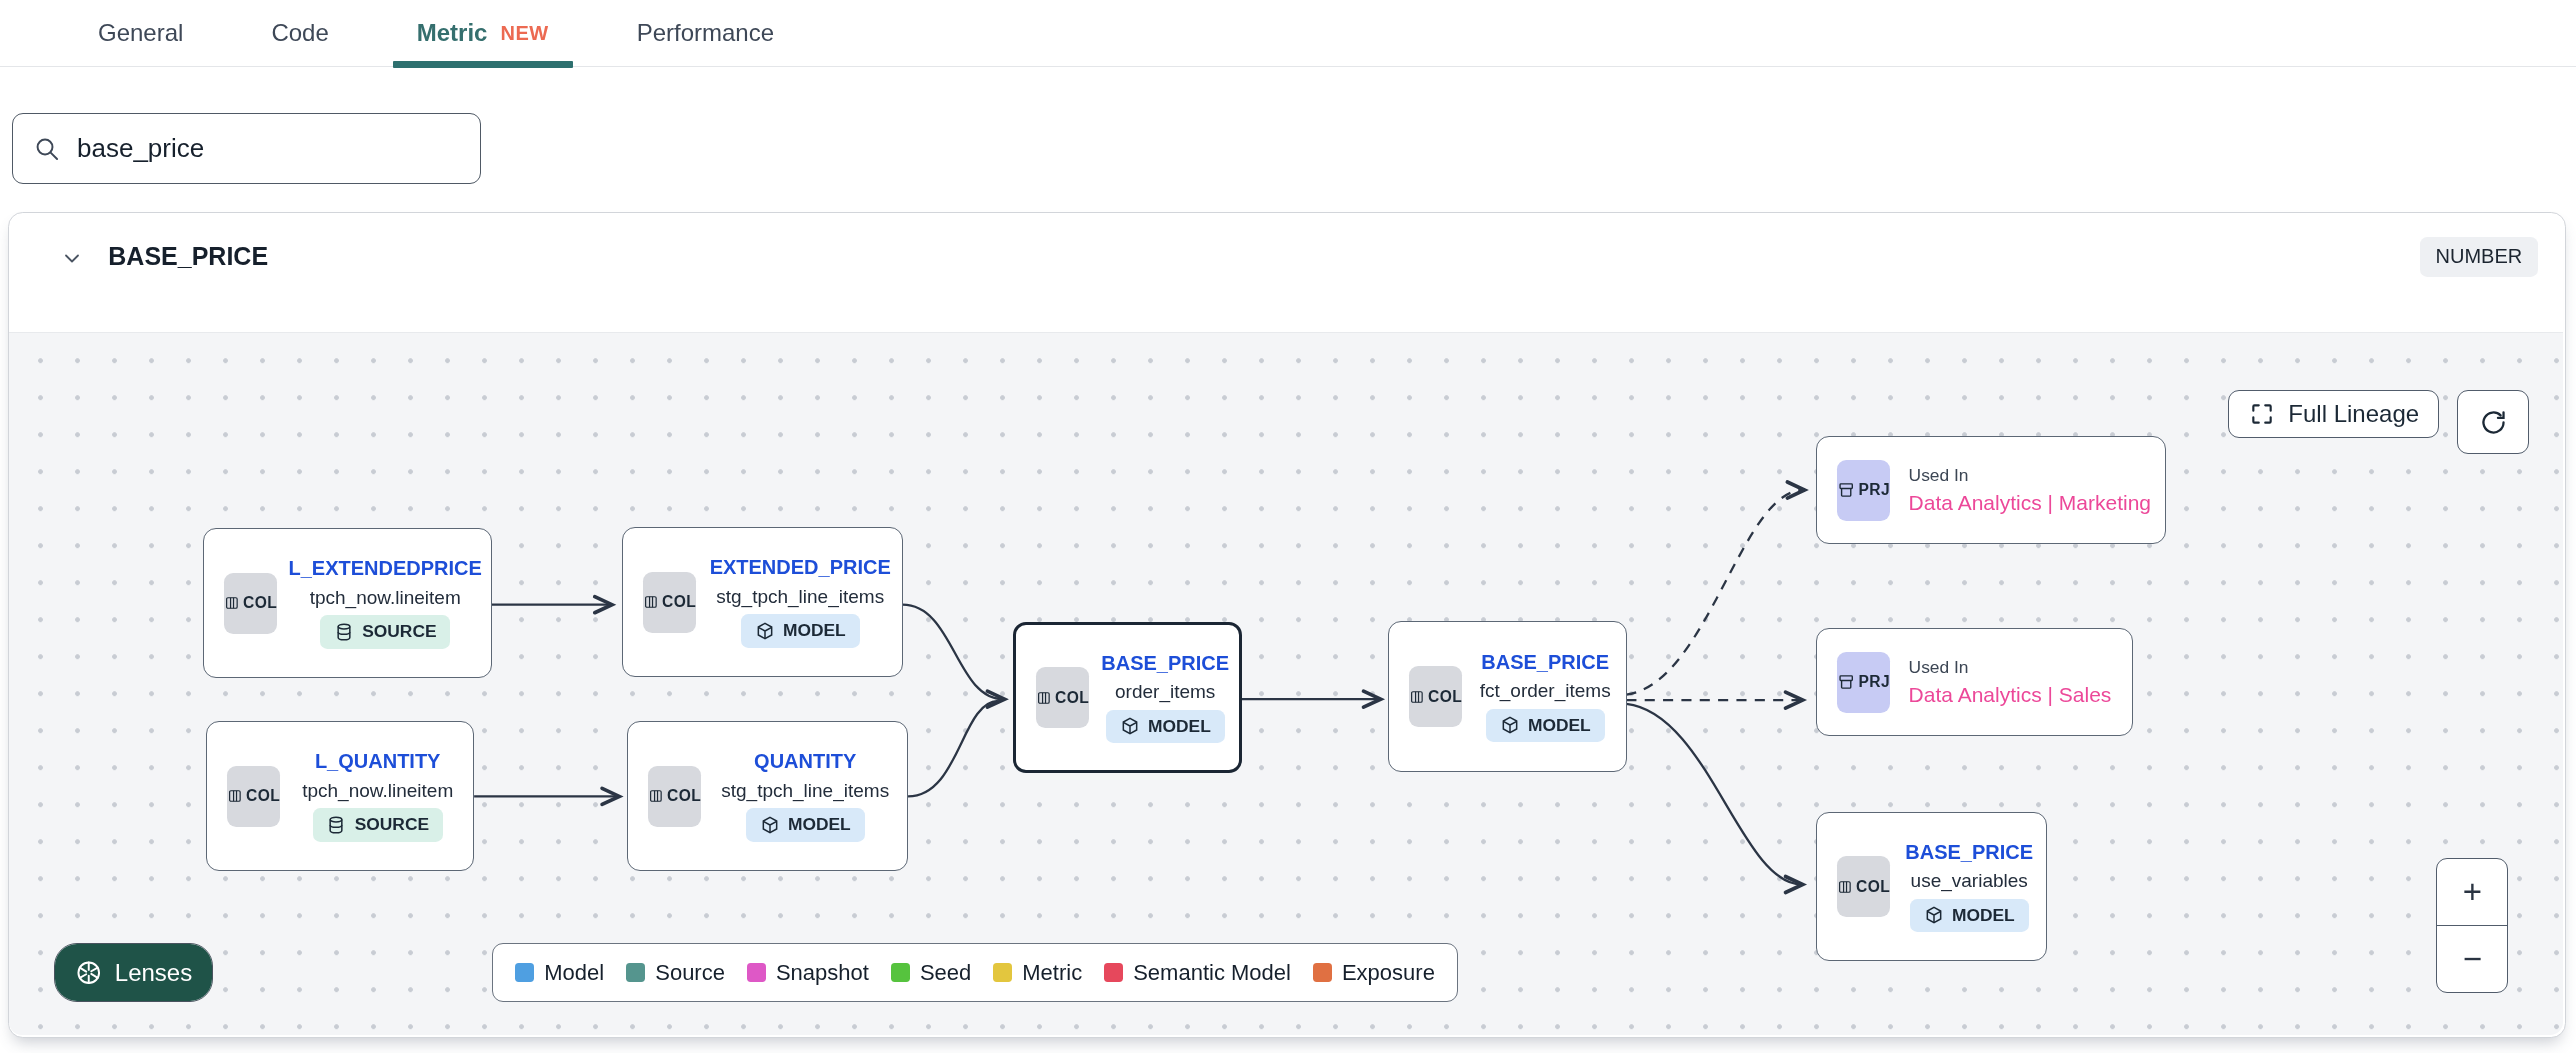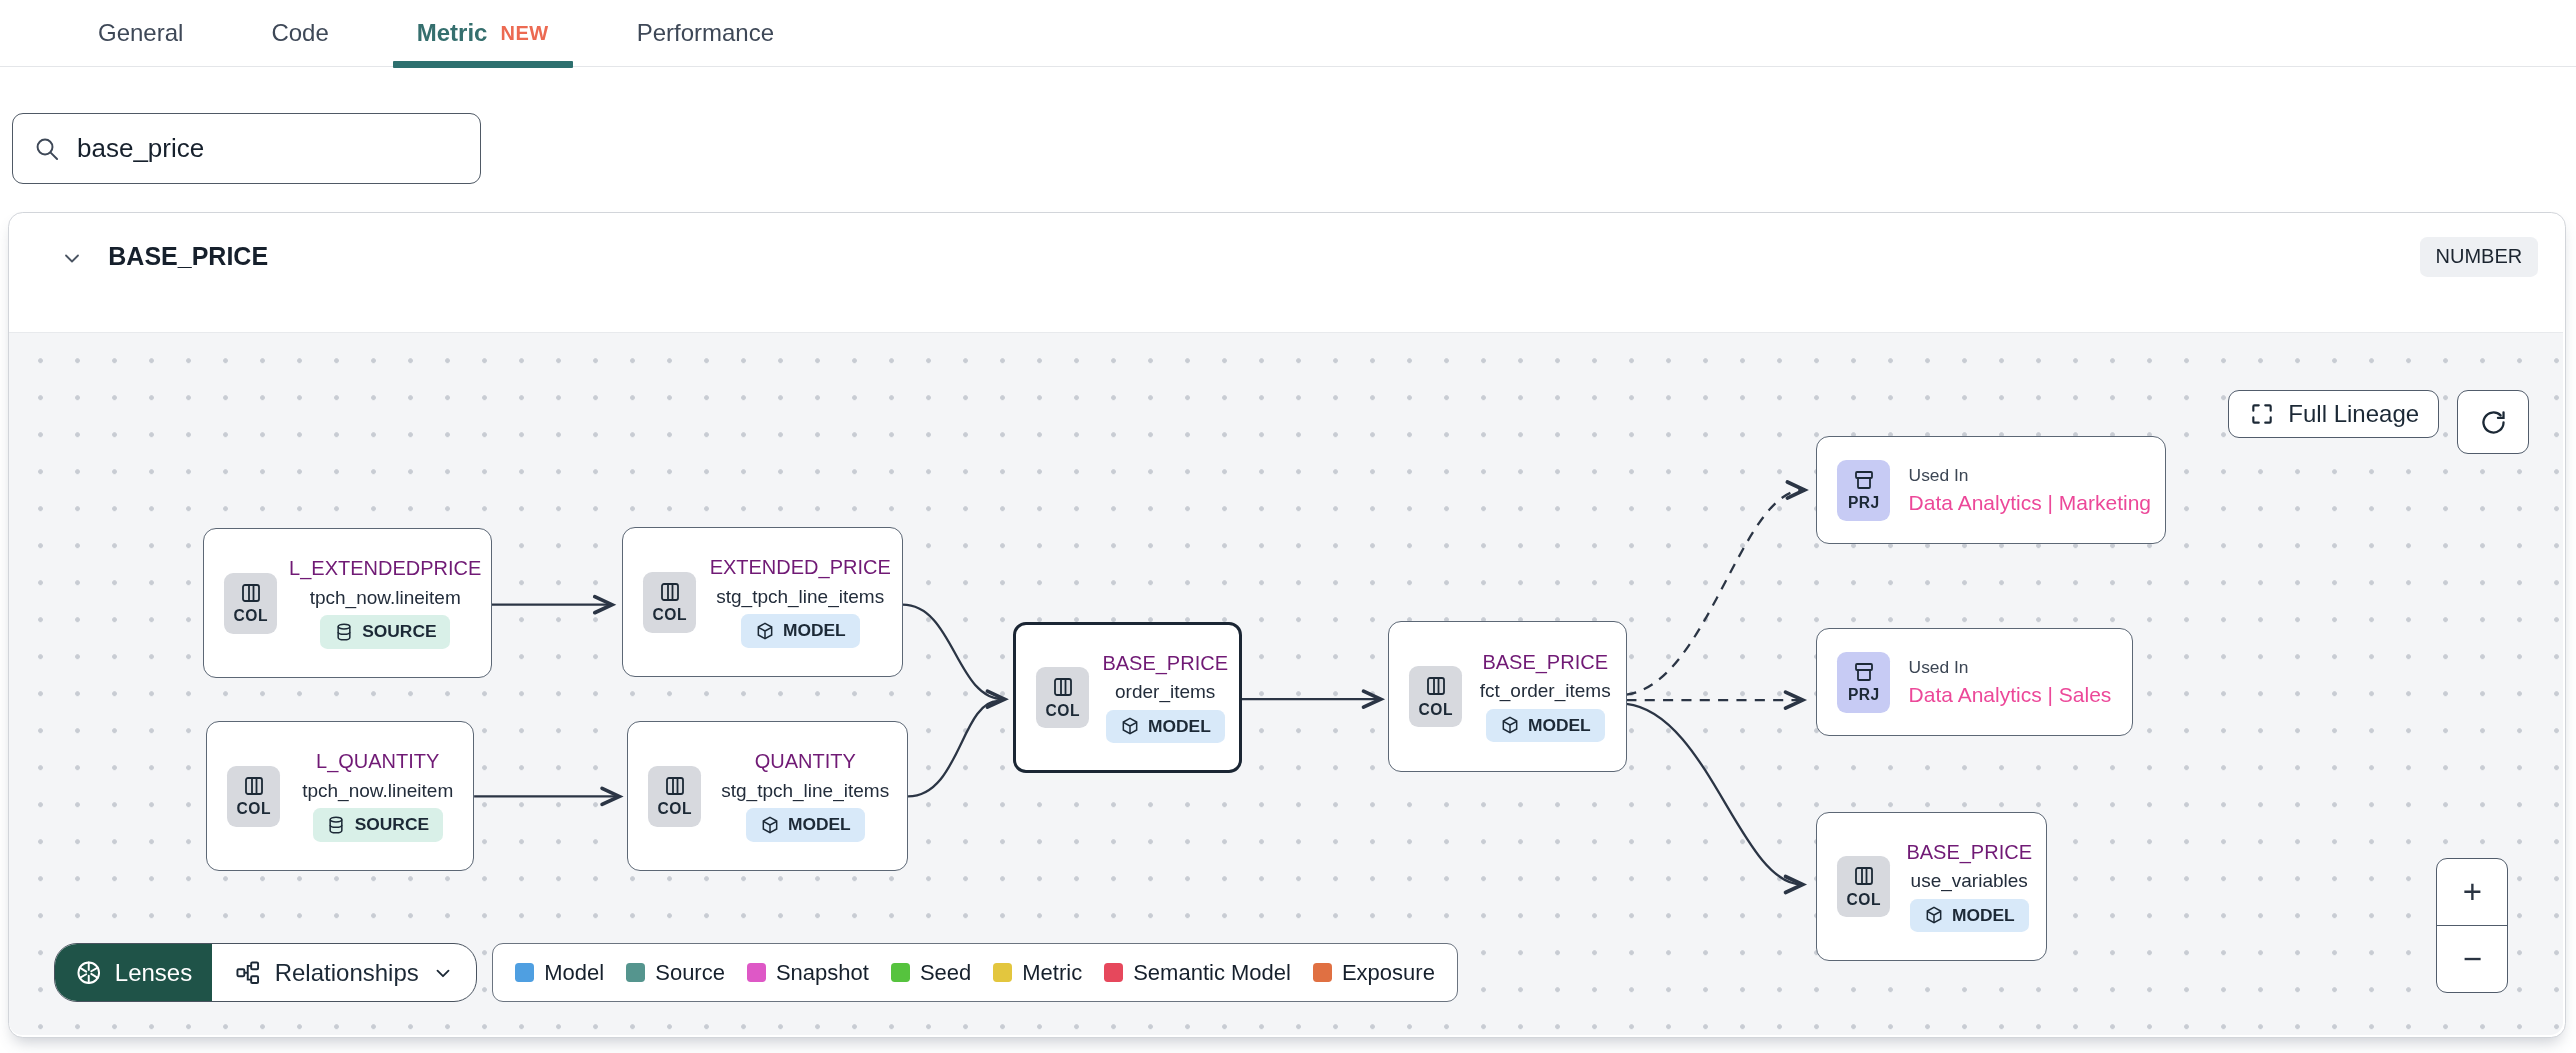--- a/index.html
+++ b/index.html
@@ -60,28 +60,28 @@
   }
   .edges { position:absolute; left:0; top:0; }
 
   .node {
     position:absolute; background:#fff; border:1.8px solid #5c6775; border-radius:13px;
     display:flex; align-items:center; gap:18.3px; padding:0 16.5px 0 20px; cursor:pointer;
   }
   .node.selected { border:3.7px solid #1b2634; }
   .chip {
     width:53px; height:61px; border-radius:9.2px; flex:none;
-    display:flex; flex-direction:column; align-items:center; justify-content:center; gap:2.8px;
+    display:flex; flex-direction:row; align-items:center; justify-content:center; gap:2.8px;
     color:#1c2936;
   }
   .chip-col { background:#d7d9de; }
   .chip-prj { background:#c7cbf4; }
   .chip-label { font-size:15.6px; font-weight:700; letter-spacing:0.5px; }
   .node-body { flex:1; display:flex; flex-direction:column; align-items:center; gap:6.4px; min-width:0; }
-  .node-title { font-size:20px; font-weight:400; color:#701a75; white-space:nowrap; }
+  .node-title { font-size:20px; font-weight:700; color:#1d4ed8; white-space:nowrap; }
   .node-sub { font-size:19px; color:#232d3b; white-space:nowrap; }
   .badge {
     display:inline-flex; align-items:center; gap:8.3px;
     border-radius:7.3px; padding:6.4px 13.8px; font-size:17.4px; font-weight:600; color:#1c2936;
   }
   .badge-source { background:#d9f0e8; }
   .badge-model  { background:#d8e9f9; }
   .prj .node-body { align-items:flex-start; gap:4.6px; }
   .kicker { font-size:17.4px; color:#3c4654; }
   .prj-title { font-size:21px; font-weight:500; color:#ec4899; white-space:nowrap; }
@@ -373,32 +373,20 @@
     </div>
 
     <div class="lenses-ctl">
       <div class="lenses-seg">
         <svg width="27.5" height="27.5" viewBox="0 0 24 24" fill="none" stroke="currentColor" stroke-width="1.7" stroke-linecap="round">
             <circle cx="12" cy="12" r="9"></circle>
             <path d="M12 3v6.5M19.8 7.5l-5.6 3.2M19.8 16.5L14.2 13M12 21v-6.5M4.2 16.5l5.6-3.2M4.2 7.5L9.8 11"></path>
           </svg>
         <span>Lenses</span>
       </div>
-      <div class="rel-seg">
-        <svg width="27.5" height="27.5" viewBox="0 0 24 24" fill="none" stroke="currentColor" stroke-width="1.7">
-            <rect x="3" y="9" width="6" height="6" rx="1"></rect>
-            <rect x="15" y="3" width="6" height="6" rx="1"></rect>
-            <rect x="15" y="15" width="6" height="6" rx="1"></rect>
-            <path d="M9 12h3M12 12V6h3M12 12v6h3"></path>
-          </svg>
-        <span>Relationships</span>
-        <svg width="22" height="22" viewBox="0 0 24 24" fill="none" stroke="currentColor" stroke-width="2" stroke-linecap="round" stroke-linejoin="round">
-            <path d="M6 9.5l6 6 6-6"></path>
-          </svg>
-      </div>
     </div>
 
     <div class="legend">
       <span class="legend-item">
           <span class="swatch" style="background-color: rgb(79, 159, 225);"></span>
           <span>Model</span>
         </span>
       <span class="legend-item">
           <span class="swatch" style="background-color: rgb(85, 149, 142);"></span>
           <span>Source</span>

